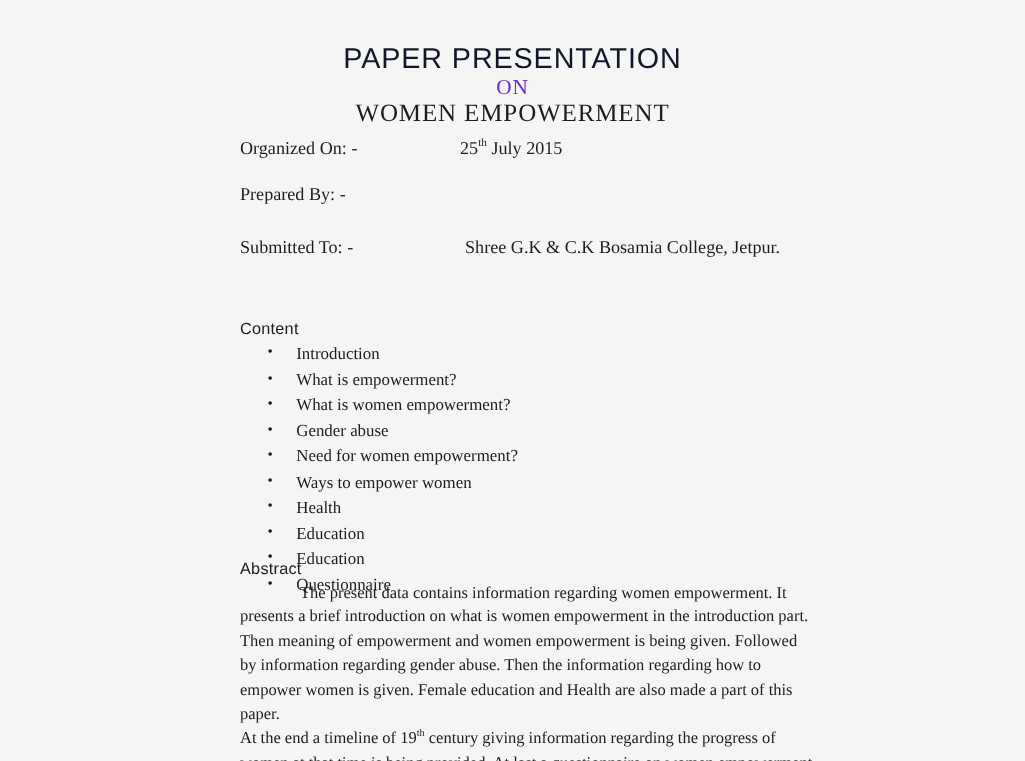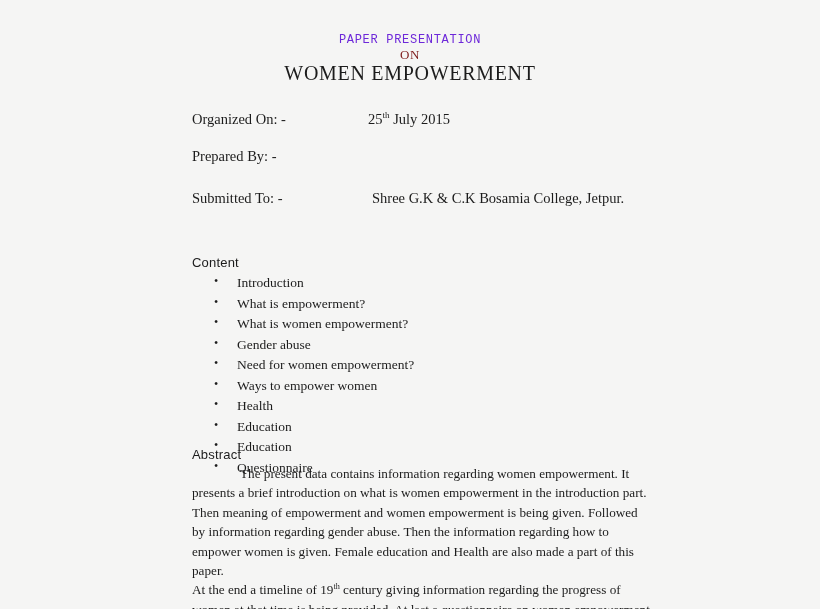--- a/index.html
+++ b/index.html
@@ -27,30 +27,30 @@
   
   .title-block {
     position: absolute;
     left: 0;
     top: 33px;
     width: 820px;
     text-align: center;
     line-height: 1.18;
   }
   .title-line-1 {
-    font-family: Liberation Mono, monospace;
-    font-size: 12px;
+    font-family: Liberation Sans, sans-serif;
+    font-size: 23px;
     letter-spacing: 0.7px;
-    color: #6d28d9;
+    color: #0f172a;
   }
   .title-line-2 {
     font-family: "Liberation Serif", serif;
-    font-size: 13px;
+    font-size: 17px;
     letter-spacing: 0.7px;
-    color: #7f1d1d;
+    color: #6d28d9;
   }
   .title-line-3 {
     font-family: "Liberation Serif", serif;
     font-size: 20px;
     letter-spacing: 0.7px;
     color: #1c1c1c;
   }
 
   
   .meta {

